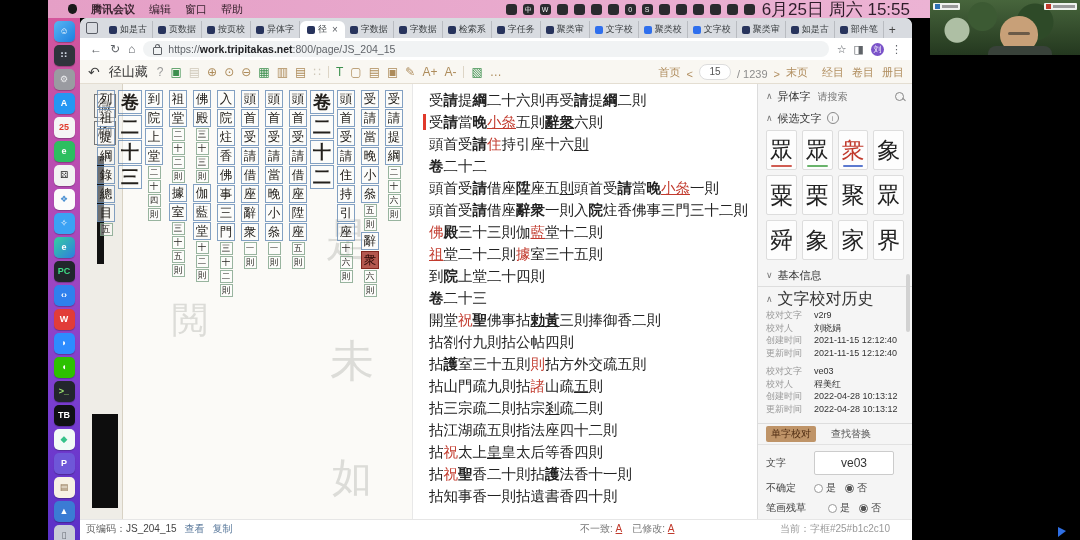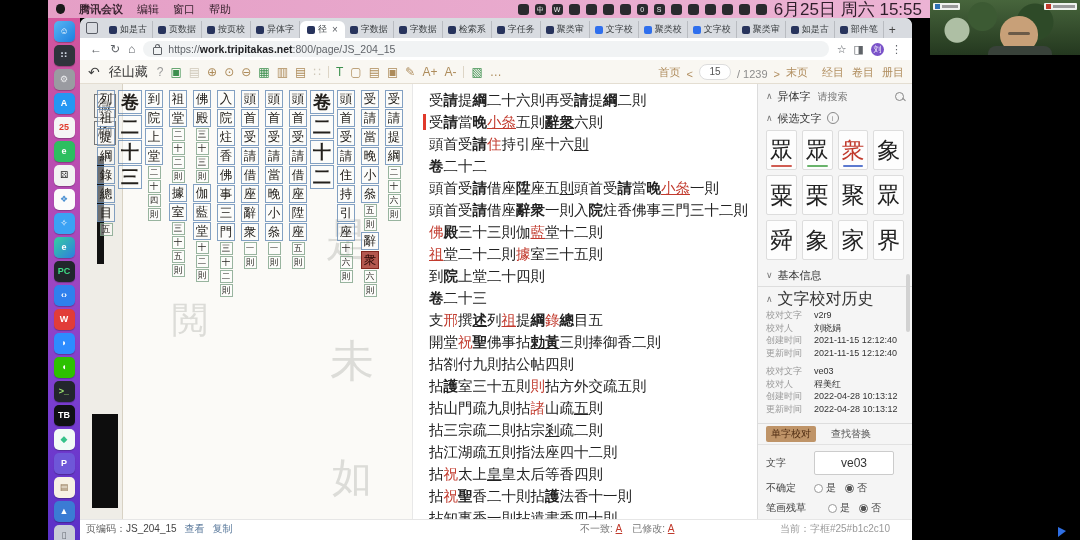--- a/index.html
+++ b/index.html
@@ -1,21 +1,21 @@
 <!DOCTYPE html>
 <html><head>
 <meta charset="utf-8">
 <style>
   html,body{margin:0;padding:0;}
   body{width:1080px;height:540px;background:#000;position:relative;overflow:hidden;
        font-family:"Liberation Sans","DejaVu Sans",sans-serif;-webkit-font-smoothing:antialiased;}
   .abs{position:absolute;}
   
   .menubar{left:48px;top:0;width:882px;height:18px;display:flex;align-items:center;
-    background:linear-gradient(90deg,#e59fc6,#ecb3d4);font-size:11px;color:#3a2430;padding:0 8px;box-sizing:border-box;gap:14px;}
+    background:linear-gradient(90deg,#e59fc6,#ecb3d4);font-size:11px;color:#3a2430;padding:0 20px;box-sizing:border-box;gap:14px;}
   .apple{width:9px;height:10px;background:#1a1a1a;border-radius:45% 45% 48% 48%;}
   .mb-items{display:flex;gap:14px;}
   .mb-items span{cursor:default;}
   .mb-items span:first-child{font-weight:700;}
   .mb-right{margin-left:auto;display:flex;align-items:center;gap:7px;}
   .mb-ic{width:11px;height:11px;border-radius:3px;background:#2a2a2e;color:#f3f3f3;font-size:7px;
     display:flex;align-items:center;justify-content:center;line-height:1;}
   .mb-clock{font-size:17px;color:#2e1d2a;white-space:nowrap;}
   
   .dock{left:48px;top:18px;width:32px;height:522px;
@@ -551,21 +551,20 @@
         <div class="line"><span>受</span><span class="b">請</span><span>提</span><span class="b">綱</span><span>二十六則再受</span><span class="b">請</span><span>提</span><span class="b">綱</span><span>二則</span></div>
         <div class="line caret"><span>受</span><span class="b">請</span><span>當</span><span class="b">晚</span><span class="ru">小叅</span><span>五則</span><span class="bu">辭衆</span><span>六則</span></div>
         <div class="line"><span>頭首受</span><span class="b">請</span><span class="r">住</span><span>持引座十六</span><span class="u">則</span></div>
         <div class="line"><span class="b">卷</span><span>二十二</span></div>
         <div class="line"><span>頭首受</span><span class="b">請</span><span>借座</span><span class="b">陞</span><span>座五</span><span class="u">則</span><span>頭首受</span><span class="b">請</span><span>當</span><span class="b">晚</span><span class="ru">小叅</span><span>一則</span></div>
         <div class="line"><span>頭首受</span><span class="b">請</span><span>借座</span><span class="b">辭衆</span><span>一則入</span><span class="b">院</span><span>炷香佛事三門三十二則</span></div>
         <div class="line"><span class="r">佛</span><span class="b">殿</span><span>三十三則伽</span><span class="ru">藍</span><span>堂十二則</span></div>
         <div class="line"><span class="ru">祖</span><span>堂二十二則</span><span class="r">據</span><span>室三十五則</span></div>
         <div class="line"><span>到</span><span class="b">院</span><span>上堂二十四則</span></div>
         <div class="line"><span class="b">卷</span><span>二十三</span></div>
-        <div class="line"><span>支</span><span class="r">邢</span><span>撰</span><span class="bu">述</span><span>列</span><span class="ru">祖</span><span>提</span><span class="b">綱</span><span class="r">錄</span><span class="b">總</span><span>目五</span></div>
         <div class="line"><span>開堂</span><span class="r">祝</span><span class="b">聖</span><span>佛事拈</span><span class="bu">勅黃</span><span>三則捧御香二則</span></div>
         <div class="line"><span>拈劄付九則拈公帖四則</span></div>
         <div class="line"><span>拈</span><span class="b">護</span><span>室三十五則</span><span class="r">則</span><span>拈方外交疏五則</span></div>
         <div class="line"><span>拈山門疏九則拈</span><span class="r">諸</span><span>山疏</span><span class="u">五</span><span>則</span></div>
         <div class="line"><span>拈三宗疏二則拈宗</span><span class="u">剎</span><span>疏二則</span></div>
         <div class="line"><span>拈江湖疏五則指法座四十二則</span></div>
         <div class="line"><span>拈</span><span class="r">祝</span><span>太上</span><span class="u">皇</span><span>皇太后等香四則</span></div>
         <div class="line"><span>拈</span><span class="r">祝</span><span class="b">聖</span><span>香二十則拈</span><span class="b">護</span><span>法香十一則</span></div>
         <div class="line"><span>拈知事香一則拈遺書香四十則</span></div>
       </div>

